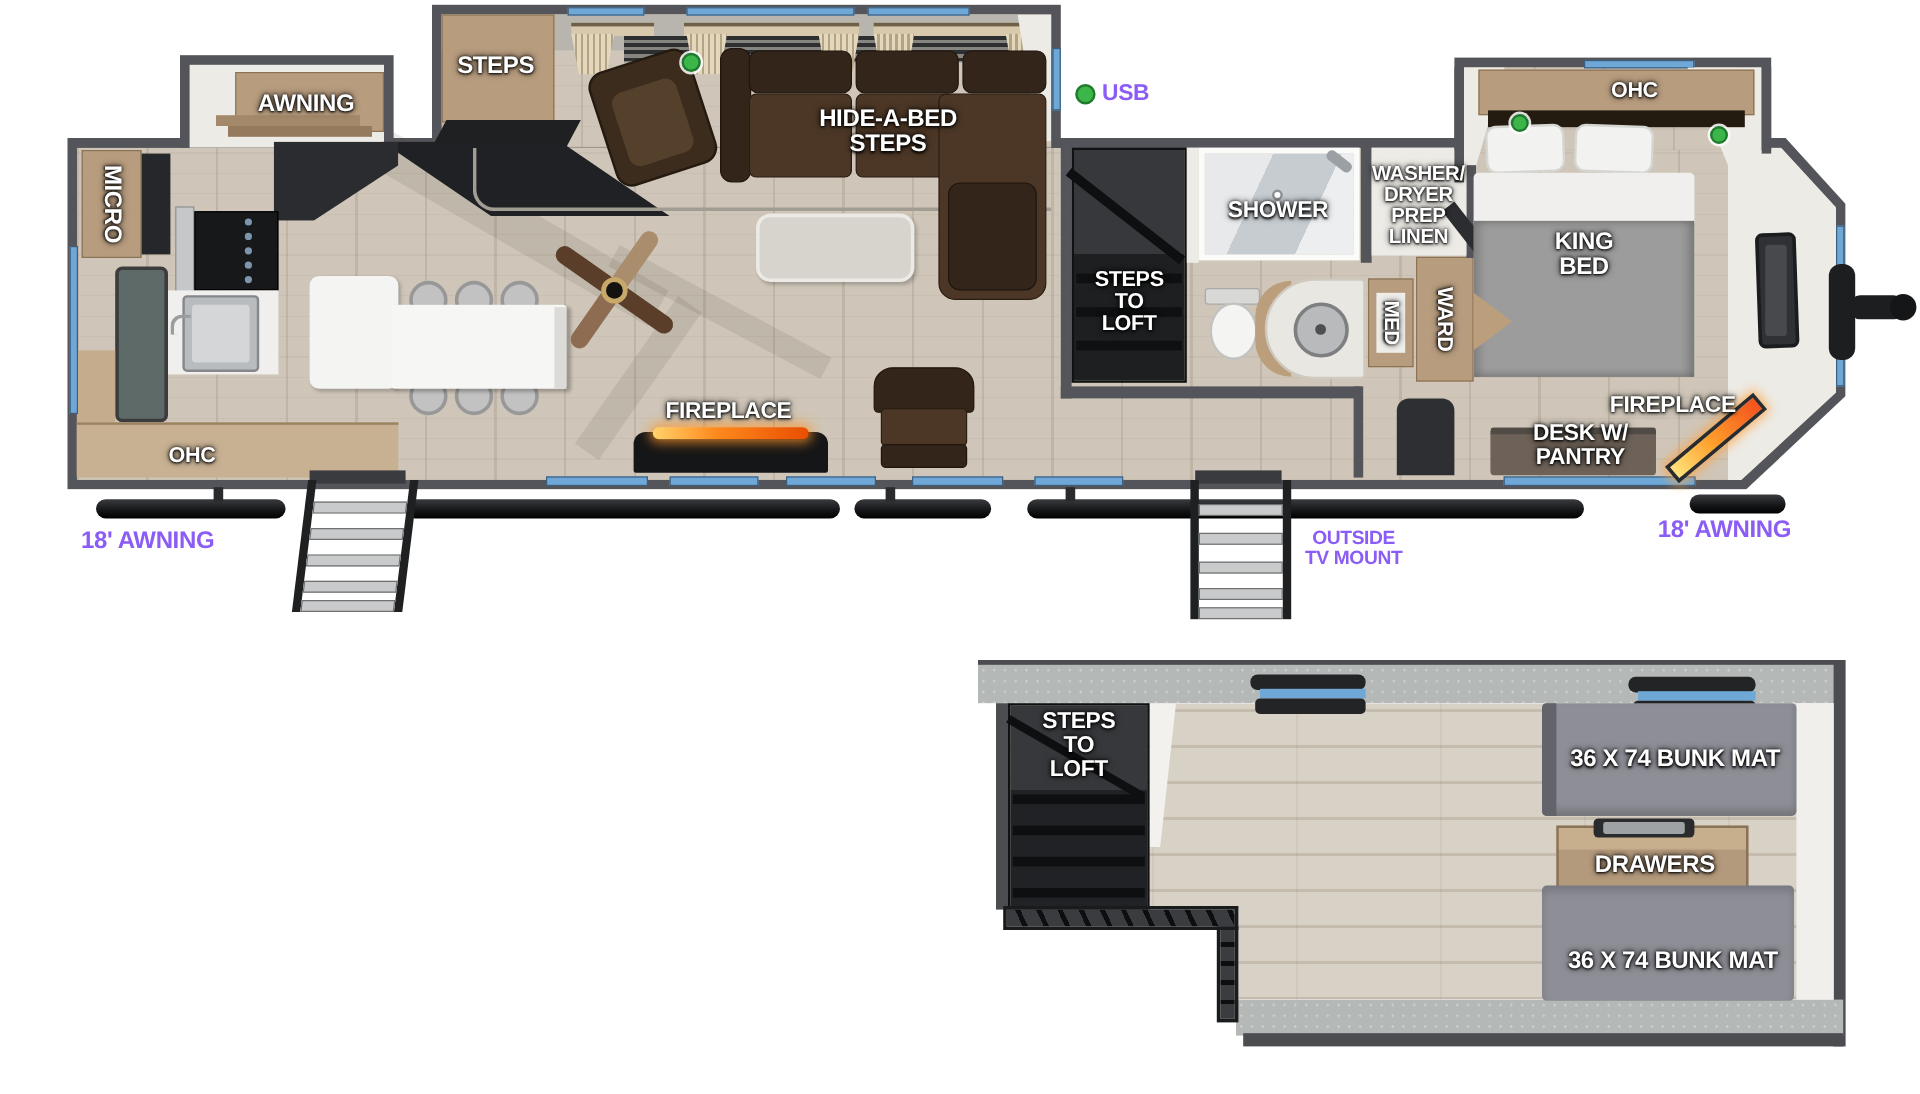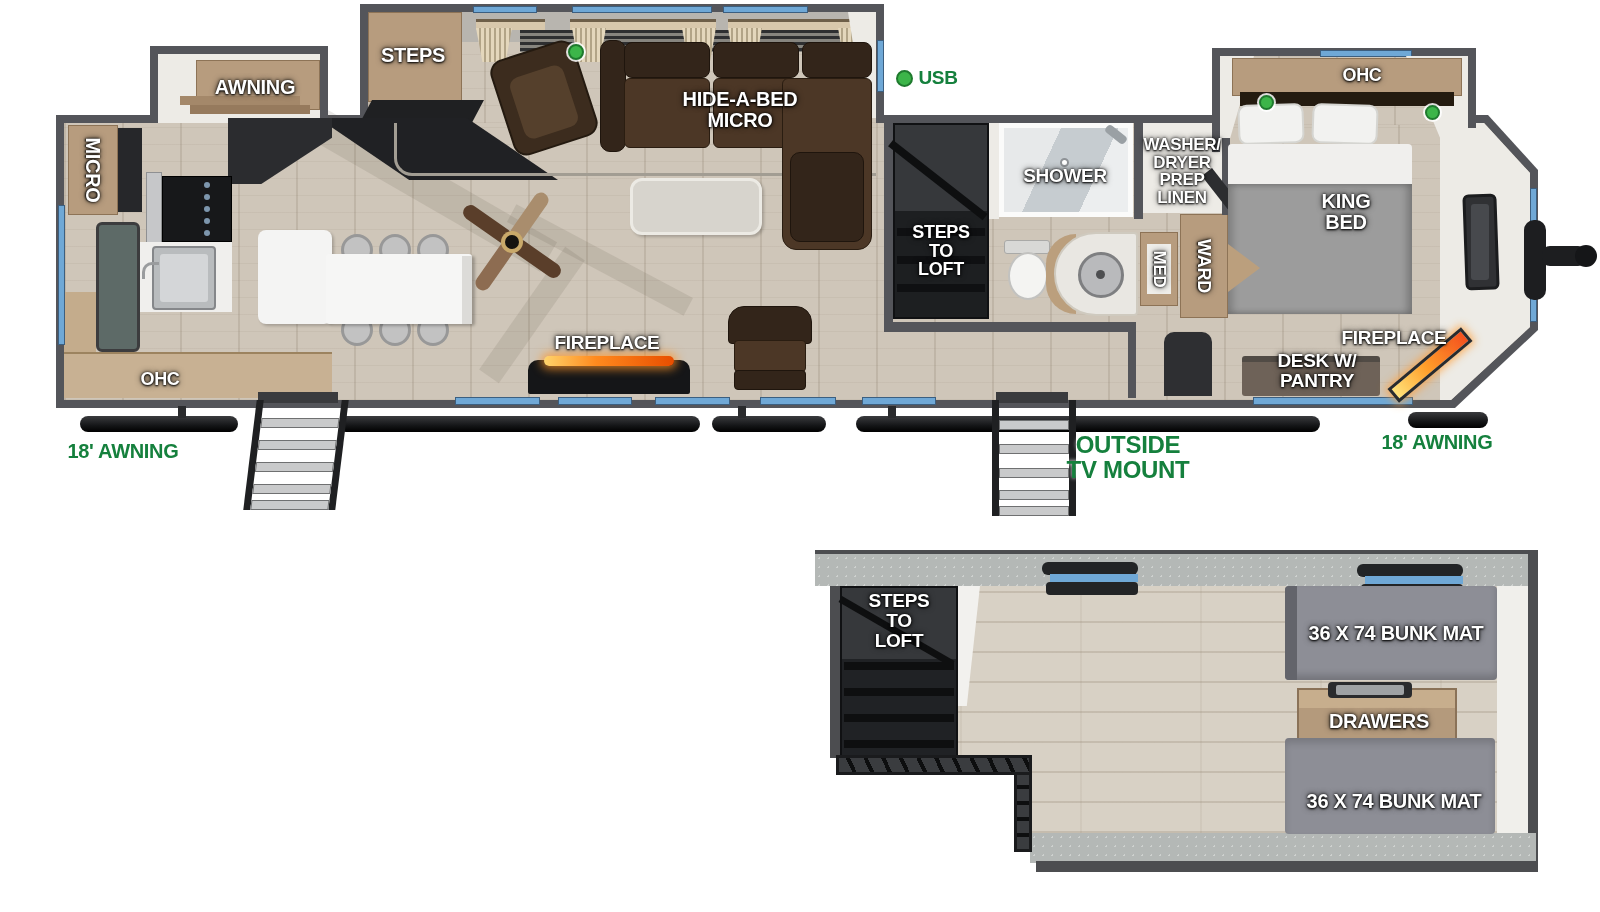--- a/index.html
+++ b/index.html
@@ -19,21 +19,21 @@
   .marble{background:#edebe6;}
   .concrete{background:#b4b8b6;
     background-image:radial-gradient(rgba(255,255,255,.35) 1px, transparent 1px);
     background-size:9px 9px;}
   .win{position:absolute;background:#6fa8d6;border:1px solid #3c5f80;box-sizing:border-box;}
   .lbl{position:absolute;color:#ffffff;font-weight:700;text-align:center;line-height:1.04;
        white-space:pre-line;letter-spacing:-.3px;
        text-shadow:0 0 3px rgba(0,0,0,.9),0 0 6px rgba(0,0,0,.75),0 1px 2px rgba(0,0,0,.85);
        transform:translate(-50%,-50%);}
   .lbl.v{transform:translate(-50%,-50%) rotate(90deg);}
-  .lbl.dark{color:#15803d;text-shadow:0 0 4px rgba(255,255,255,.95);}
+  .lbl.dark{color:#8b5cf6;text-shadow:0 0 4px rgba(255,255,255,.95);}
   .dot{position:absolute;border-radius:50%;background:#3cb549;border:2px solid #1f7a2e;
        box-shadow:0 0 0 2px rgba(255,255,255,.85);box-sizing:border-box;}
   .rail{position:absolute;height:16px;border-radius:9px;
         background:linear-gradient(180deg,#3a3b3e,#141517 60%,#000);}
   .sofa-dk{background:#33251a;border:1px solid #1f150d;box-sizing:border-box;}
   .sofa-md{background:#4c3726;border:1px solid #2a1d11;box-sizing:border-box;}
   .steps-ext{position:absolute;}
   .steps-ext .railL,.steps-ext .railR{position:absolute;top:0;width:7px;height:100%;background:#1f2022;}
   .steps-ext .tread{position:absolute;left:7px;right:7px;height:10px;background:#c9cacb;border:1px solid #6f7071;box-sizing:border-box;}
   .slat-blind{background:#87857f;
@@ -260,42 +260,42 @@
 
     <div class="dot" style="left:568px;top:44px;width:16px;height:16px;"></div>
     <div class="dot" style="left:896px;top:70px;width:17px;height:17px;"></div>
     <div class="dot" style="left:1259px;top:95px;width:15px;height:15px;"></div>
     <div class="dot" style="left:1425px;top:105px;width:15px;height:15px;"></div>
 
     <div class="lbl v" style="left:93px;top:170px;font-size:20px;">MICRO</div>
     <div class="lbl" style="left:255px;top:87px;font-size:20px;">AWNING</div>
     <div class="lbl" style="left:413px;top:55px;font-size:20px;">STEPS</div>
     <div class="lbl" style="left:740px;top:110px;font-size:20px;">HIDE-A-BED
-MICRO</div>
+STEPS</div>
     <div class="lbl dark" style="left:938px;top:78px;font-size:19px;">USB</div>
     <div class="lbl" style="left:1065px;top:176px;font-size:19px;">SHOWER</div>
     <div class="lbl" style="left:941px;top:251px;font-size:18px;">STEPS
 TO
 LOFT</div>
     <div class="lbl" style="left:1182px;top:171px;font-size:17px;border-radius:14px;">WASHER/
 DRYER
 PREP
 LINEN</div>
     <div class="lbl v" style="left:1159px;top:269px;font-size:17px;">MED</div>
     <div class="lbl v" style="left:1204px;top:266px;font-size:18px;">WARD</div>
     <div class="lbl" style="left:1362px;top:75px;font-size:18px;">OHC</div>
-    <div class="lbl" style="left:1320px;top:212px;font-size:20px;margin-left:26px;">KING
+    <div class="lbl" style="left:1320px;top:212px;font-size:20px;">KING
 BED</div>
     <div class="lbl" style="left:607px;top:343px;font-size:19px;">FIREPLACE</div>
     <div class="lbl" style="left:1394px;top:338px;font-size:19px;">FIREPLACE</div>
     <div class="lbl" style="left:1317px;top:371px;font-size:19px;">DESK W/
 PANTRY</div>
     <div class="lbl" style="left:160px;top:379px;font-size:18px;">OHC</div>
     <div class="lbl dark" style="left:123px;top:451px;font-size:20px;">18' AWNING</div>
-    <div class="lbl dark" style="left:1128px;top:458px;font-size:24px;">OUTSIDE
+    <div class="lbl dark" style="left:1128px;top:458px;font-size:16px;">OUTSIDE
 TV MOUNT</div>
     <div class="lbl dark" style="left:1437px;top:442px;font-size:20px;">18' AWNING</div>
   </div>
 
   <div>
 
     <div class="abs concrete" style="left:815px;top:550px;width:722px;height:36px;border-top:4px solid #4c4d50;box-sizing:border-box;"></div>
     <div class="abs" style="left:1528px;top:550px;width:10px;height:322px;background:#4c4d50;"></div>
     <div class="abs" style="left:830px;top:586px;width:10px;height:172px;background:#4c4d50;"></div>
 

